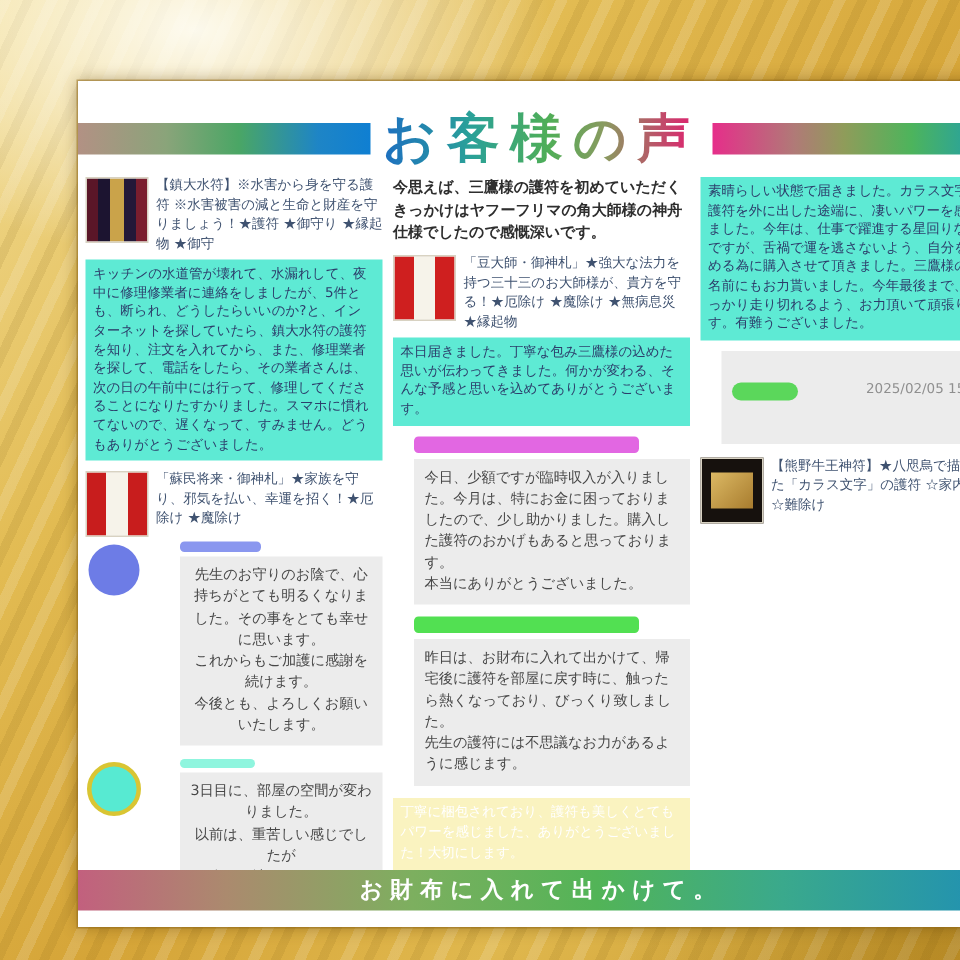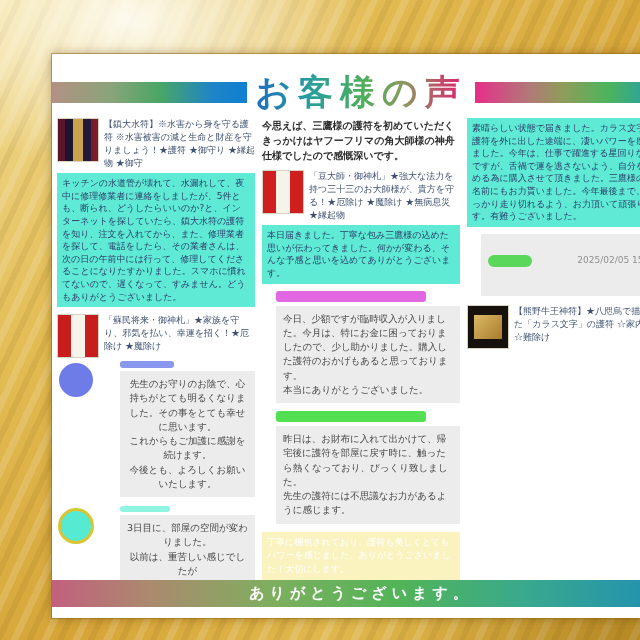--- a/index.html
+++ b/index.html
@@ -153,17 +153,17 @@
         <div class="product">
           <div class="thumb thumb-5"></div>
           <div class="phead">【熊野牛王神符】★八咫烏で描かれた「カラス文字」の護符 ☆家内安全 ☆難除け</div>
         </div>
 
       </div>
 
     </div>
 
     <div class="footer-bar">
-      <span>ありがとうございます。</span>
+      <span>お財布に入れて出かけて。</span>
     </div>
 
   </div>
 </div>
 
 </body></html>

